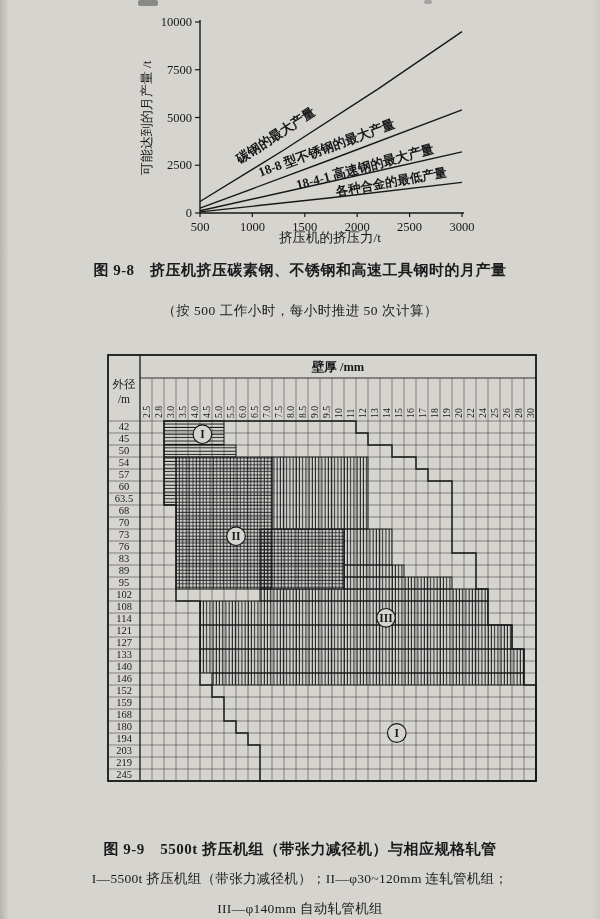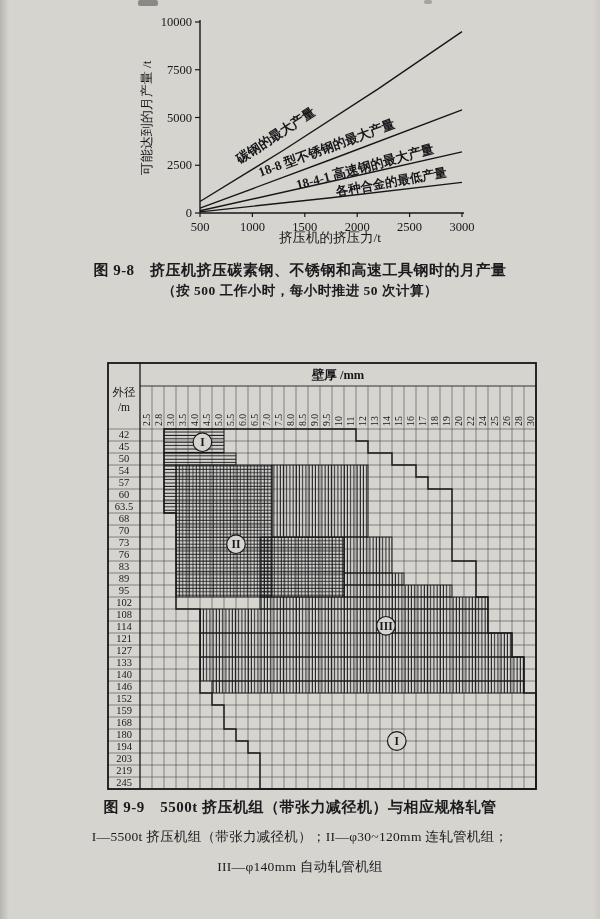--- a/index.html
+++ b/index.html
@@ -4,21 +4,21 @@
 <style>
   html,body{margin:0;padding:0;}
   body{width:600px;height:919px;position:relative;overflow:hidden;
        font-family:"Liberation Serif","DejaVu Serif",serif;color:#1b1b1e;}
   .page{position:absolute;inset:0;
         background:linear-gradient(90deg,#b7b5af 0px,#d6d4cf 9px,#d6d4cf 592px,#ccc9c4 600px);}
   .smudge{position:absolute;background:#4a4a48;opacity:.55;border-radius:2px;}
   .fig{position:absolute;}
   .cap{position:absolute;left:0;width:100%;text-align:center;}
   .cap .l1{font-size:15px;font-weight:bold;letter-spacing:.5px;}
-  .cap .l2{font-size:13.5px;font-weight:bold;margin-top:2px;letter-spacing:.5px;}
+  .cap .l2{font-size:13.5px;font-weight:normal;margin-top:22px;letter-spacing:.5px;}
   .cap .lg{font-size:13.5px;margin-top:11px;letter-spacing:.3px;}
   .watermark{position:absolute;right:14px;top:874px;text-align:right;
              font-style:italic;line-height:1.25;}
   .watermark .w1{font-size:12px;letter-spacing:7px;}
   .watermark .w2{font-size:12.5px;letter-spacing:2px;}
   svg text{font-family:"Liberation Serif","DejaVu Serif",serif;fill:#17171a;}
 </style>
 </head>
 <body>
 
@@ -68,21 +68,21 @@
         <text transform="translate(233,144) rotate(-20)" text-anchor="middle" font-size="13" font-weight="bold">18-8 型不锈钢的最大产量</text>
         <text transform="translate(271,163) rotate(-15)" text-anchor="middle" font-size="13" font-weight="bold">18-4-1 高速钢的最大产量</text>
         <text transform="translate(297,178) rotate(-10)" text-anchor="middle" font-size="12.5" font-weight="bold">各种合金的最低产量</text>
       </svg></div>
 
   <div class="cap" style="top:261px;">
     <div class="l1">图 9-8　挤压机挤压碳素钢、不锈钢和高速工具钢时的月产量</div>
     <div class="l2">（按 500 工作小时，每小时推进 50 次计算）</div>
   </div>
 
-  <div id="fig99" class="fig" style="left:100px;top:356px;width:445px;height:440px;"><svg width="445" height="440" viewBox="0 0 445 440">
+  <div id="fig99" class="fig" style="left:100px;top:348px;width:445px;height:440px;"><svg width="445" height="440" viewBox="0 0 445 440">
         <defs>
           <pattern id="hatchH" width="6" height="3.4" patternUnits="userSpaceOnUse">
             <line x1="0" y1="1.2" x2="6" y2="1.2" stroke="#17171a" stroke-width="1"></line>
           </pattern>
           <pattern id="hatchV" width="3.2" height="6" patternUnits="userSpaceOnUse">
             <line x1="1.1" y1="0" x2="1.1" y2="6" stroke="#17171a" stroke-width="1"></line>
           </pattern>
           <pattern id="hatchX" width="3.4" height="3.4" patternUnits="userSpaceOnUse">
             <line x1="0" y1="1.1" x2="3.4" y2="1.1" stroke="#17171a" stroke-width="0.85"></line>
             <line x1="1.1" y1="0" x2="1.1" y2="3.4" stroke="#17171a" stroke-width="0.85"></line>
@@ -260,20 +260,20 @@
         <g>
           <circle cx="136" cy="188.2" r="9.3" fill="#d6d4cf" stroke="#17171a" stroke-width="1.2"></circle>
           <text x="136" y="192.2" text-anchor="middle" font-size="11.5" font-weight="bold">II</text>
         </g>
         <g>
           <circle cx="286" cy="269.79999999999995" r="9.3" fill="#d6d4cf" stroke="#17171a" stroke-width="1.2"></circle>
           <text x="286" y="273.79999999999995" text-anchor="middle" font-size="11.5" font-weight="bold">III</text>
         </g>
       </svg></div>
 
-  <div class="cap" style="top:798px;text-align:center;">
+  <div class="cap" style="top:840px;text-align:center;">
     <div class="l1">图 9-9　5500t 挤压机组（带张力减径机）与相应规格轧管</div>
     <div class="lg">I—5500t 挤压机组（带张力减径机）；II—φ30~120mm 连轧管机组；</div>
     <div class="lg" style="margin-top:12px;">III—φ140mm 自动轧管机组</div>
   </div>
 
 
 </div>
 
 </body></html>

